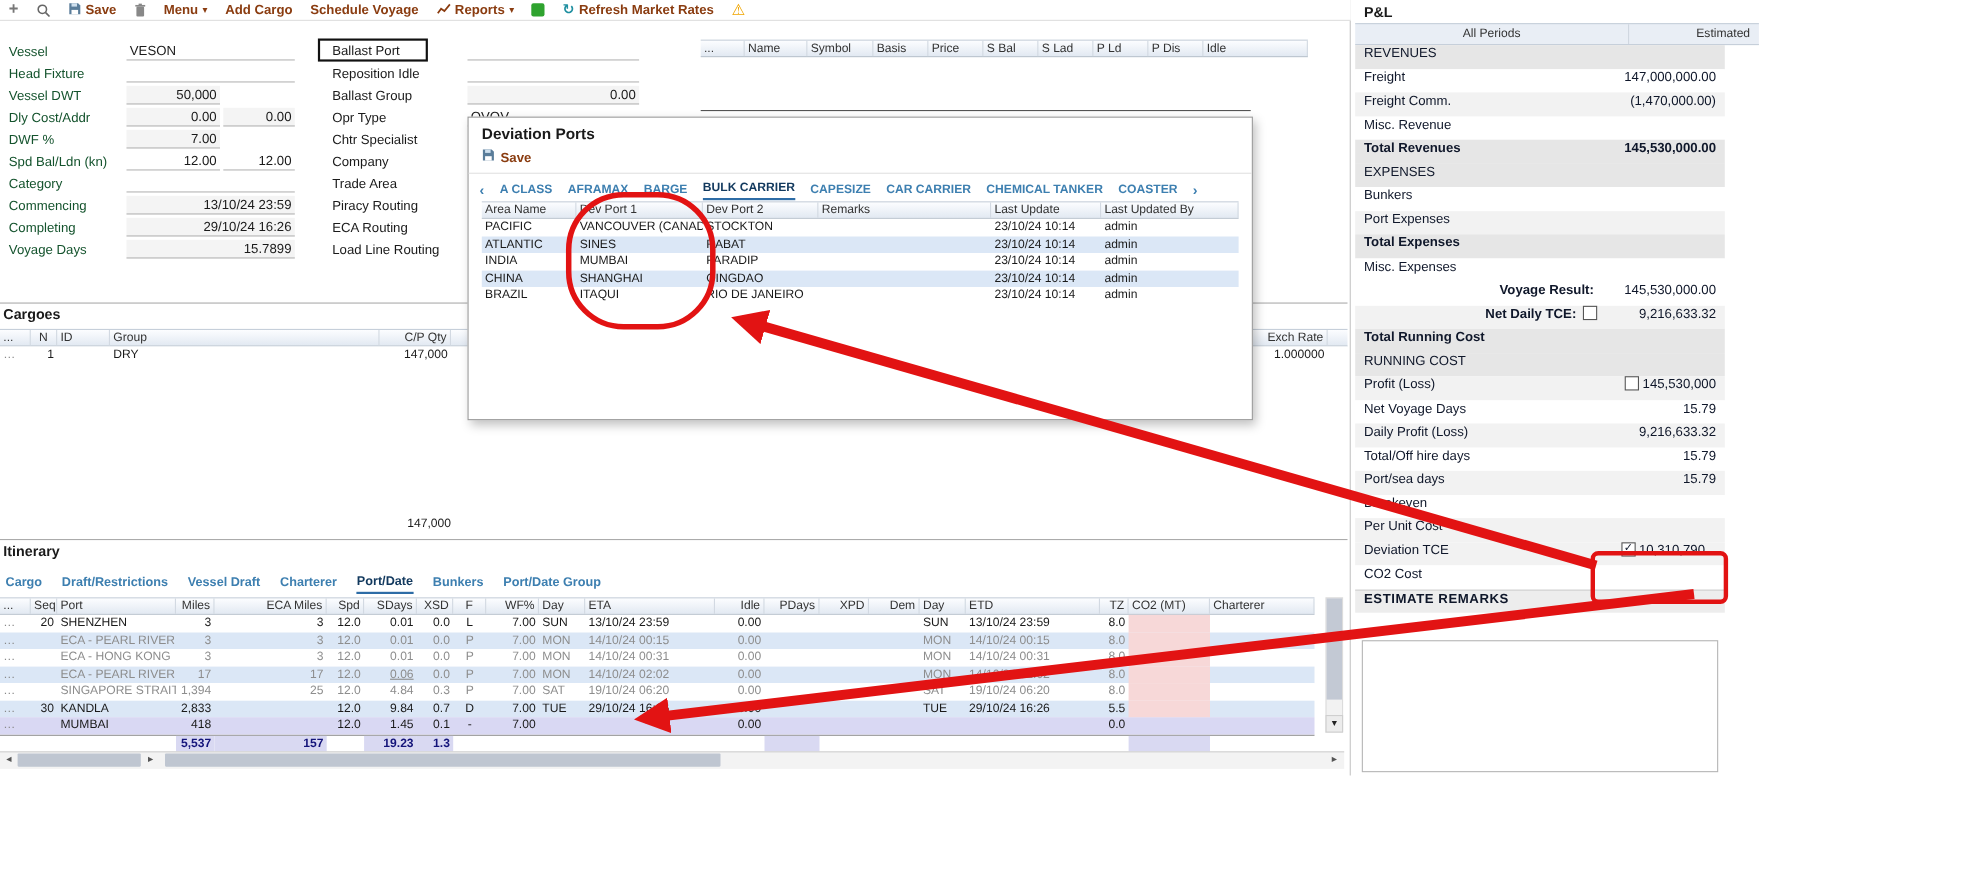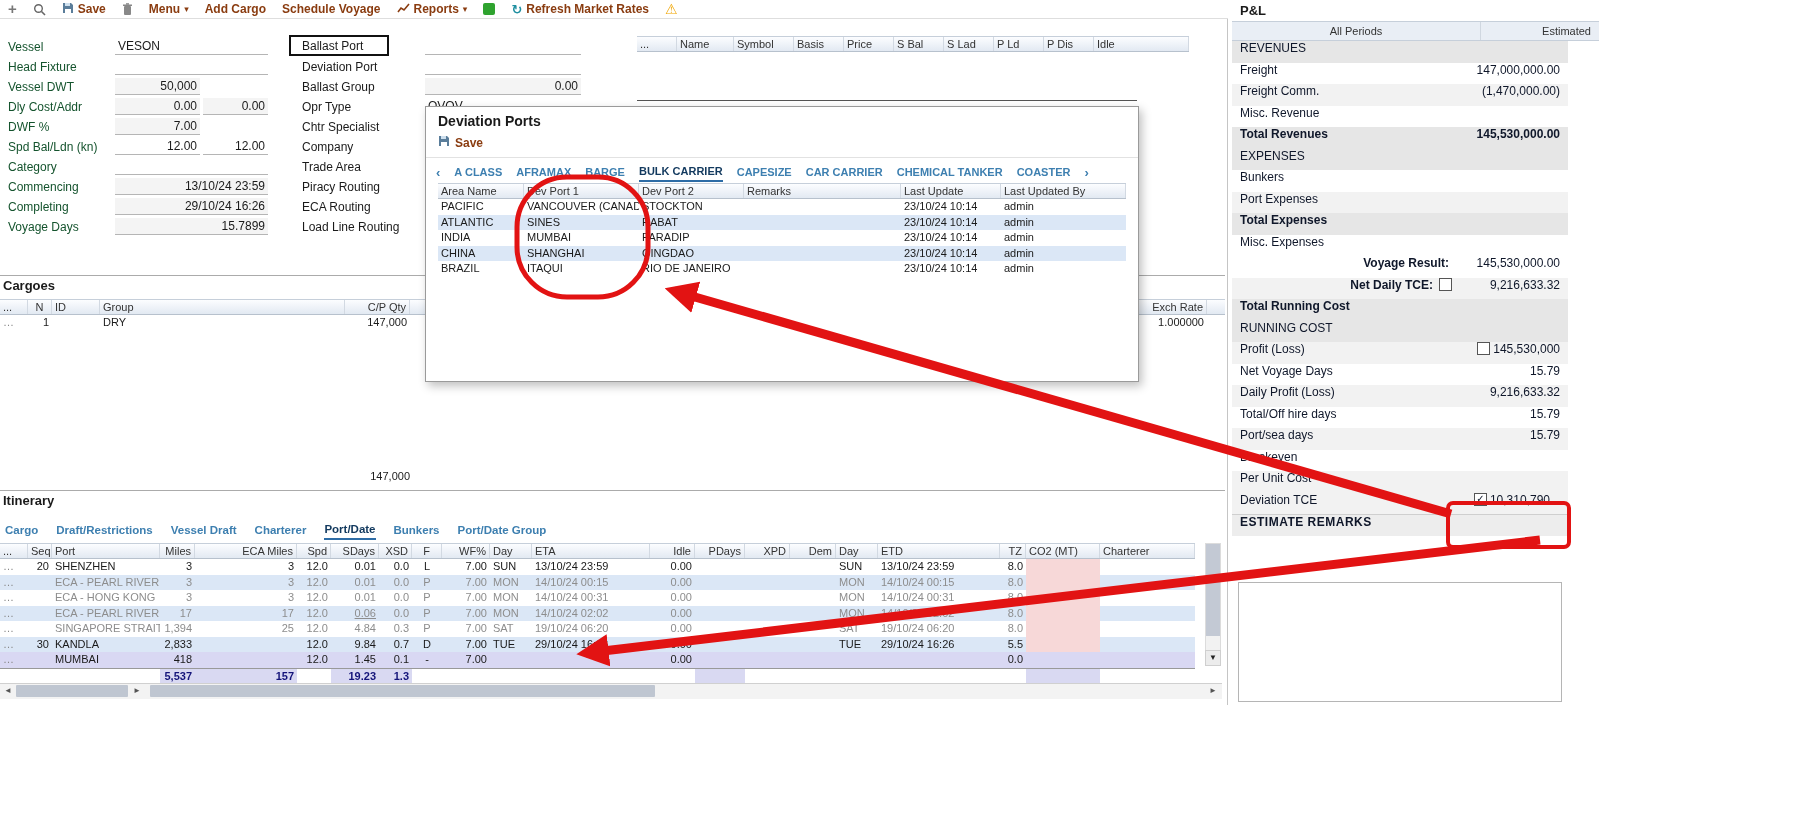--- a/index.html
+++ b/index.html
@@ -171,21 +171,21 @@
   <div class="flabel" style="top:180px">Commencing</div>
   <div class="field r" style="left:115px;top:178px;width:153px">13/10/24 23:59</div>
   <div class="flabel" style="top:200px">Completing</div>
   <div class="field r" style="left:115px;top:198px;width:153px">29/10/24 16:26</div>
   <div class="flabel" style="top:220px">Voyage Days</div>
   <div class="field r" style="left:115px;top:218px;width:153px">15.7899</div>
 
   <div class="bp-box">
     <span>Ballast Port</span>
   </div>
-  <div class="mlabel" style="top:60px">Deviation Port</div>
+  <div class="mlabel" style="top:60px">Reposition Idle</div>
   <div class="mlabel" style="top:80px">Ballast Group</div>
   <div class="mlabel" style="top:100px">Opr Type</div>
   <div class="mlabel" style="top:120px">Chtr Specialist</div>
   <div class="mlabel" style="top:140px">Company</div>
   <div class="mlabel" style="top:160px">Trade Area</div>
   <div class="mlabel" style="top:180px">Piracy Routing</div>
   <div class="mlabel" style="top:200px">ECA Routing</div>
   <div class="mlabel" style="top:220px">Load Line Routing</div>
 
   <div class="field white" style="left:425px;top:38px;width:156px"></div>
@@ -624,20 +624,24 @@
         </div>
         <div class="prow it shade">
           <div class="lbl">Per Unit Cost</div>
           <div class="val"></div>
         </div>
         <div class="prow it shade">
           <div class="lbl">Deviation TCE</div>
           <div class="cbx">✓</div>
           <div class="val">10,310,790...</div>
         </div>
+        <div class="prow it">
+          <div class="lbl">CO2 Cost</div>
+          <div class="val"></div>
+        </div>
         <div class="prow sec2">
           <div class="slbl">ESTIMATE REMARKS</div>
         </div>
       </div>
     <div class="remarks-box"></div>
   </div>
 
   <svg class="annot" width="1805" height="813" viewBox="0 0 1805 813">
     <defs>
       <marker id="ah" viewBox="0 0 10 10" refX="7" refY="5" markerWidth="3.6" markerHeight="3.6" orient="auto">

